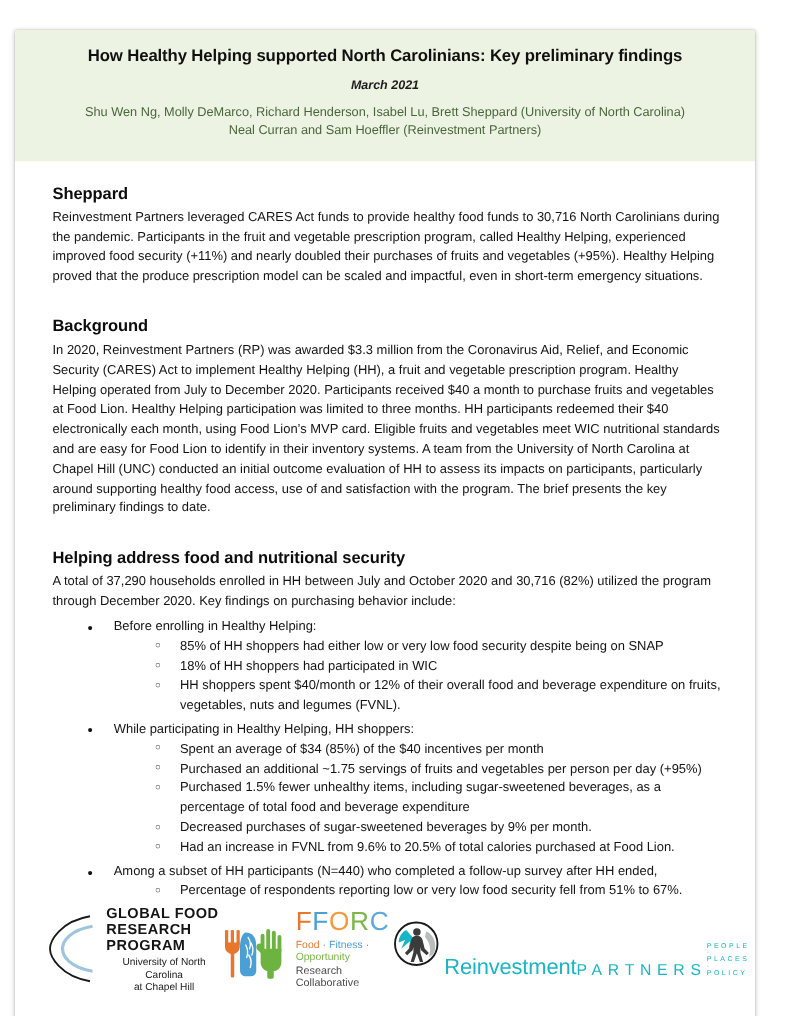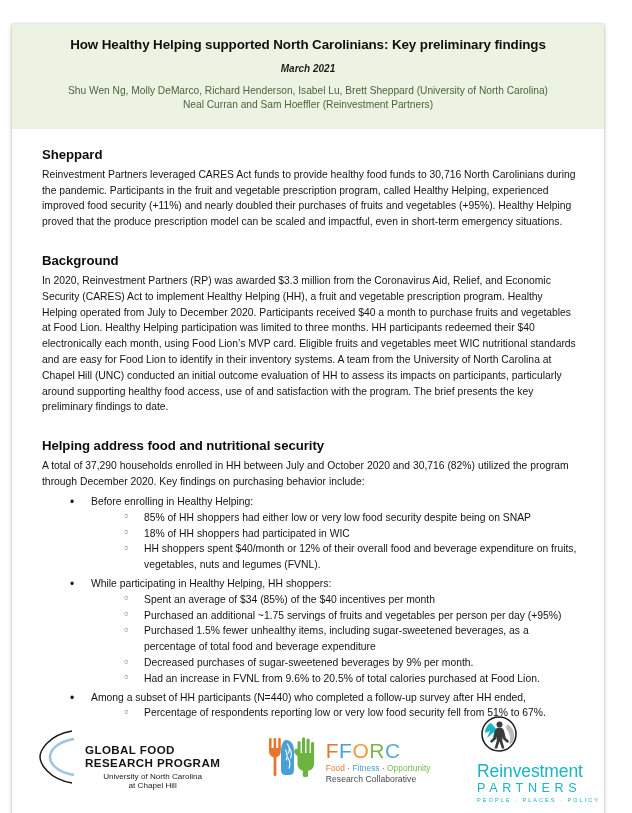--- a/index.html
+++ b/index.html
@@ -179,21 +179,21 @@
   .fforc-tag1 .t3 { color: #7ab648; }
   .fforc-tag1 .dot { color: #6a6a6a; }
   .fforc-tag2 {
     font-size: 8.6px;
     color: #4a4a4a;
     margin-top: 1px;
     letter-spacing: 0.05px;
   }
 
   
-  .rp { flex-direction: column; align-items: flex-start; }
+  .rp { flex-direction: row; align-items: flex-end; }
   .rp-word {
     font-size: 17.5px;
     color: #19b5c4;
     letter-spacing: -0.1px;
     line-height: 1;
     margin-top: 2px;
   }
   .rp-partners {
     font-size: 12.6px;
     color: #19b5c4;

